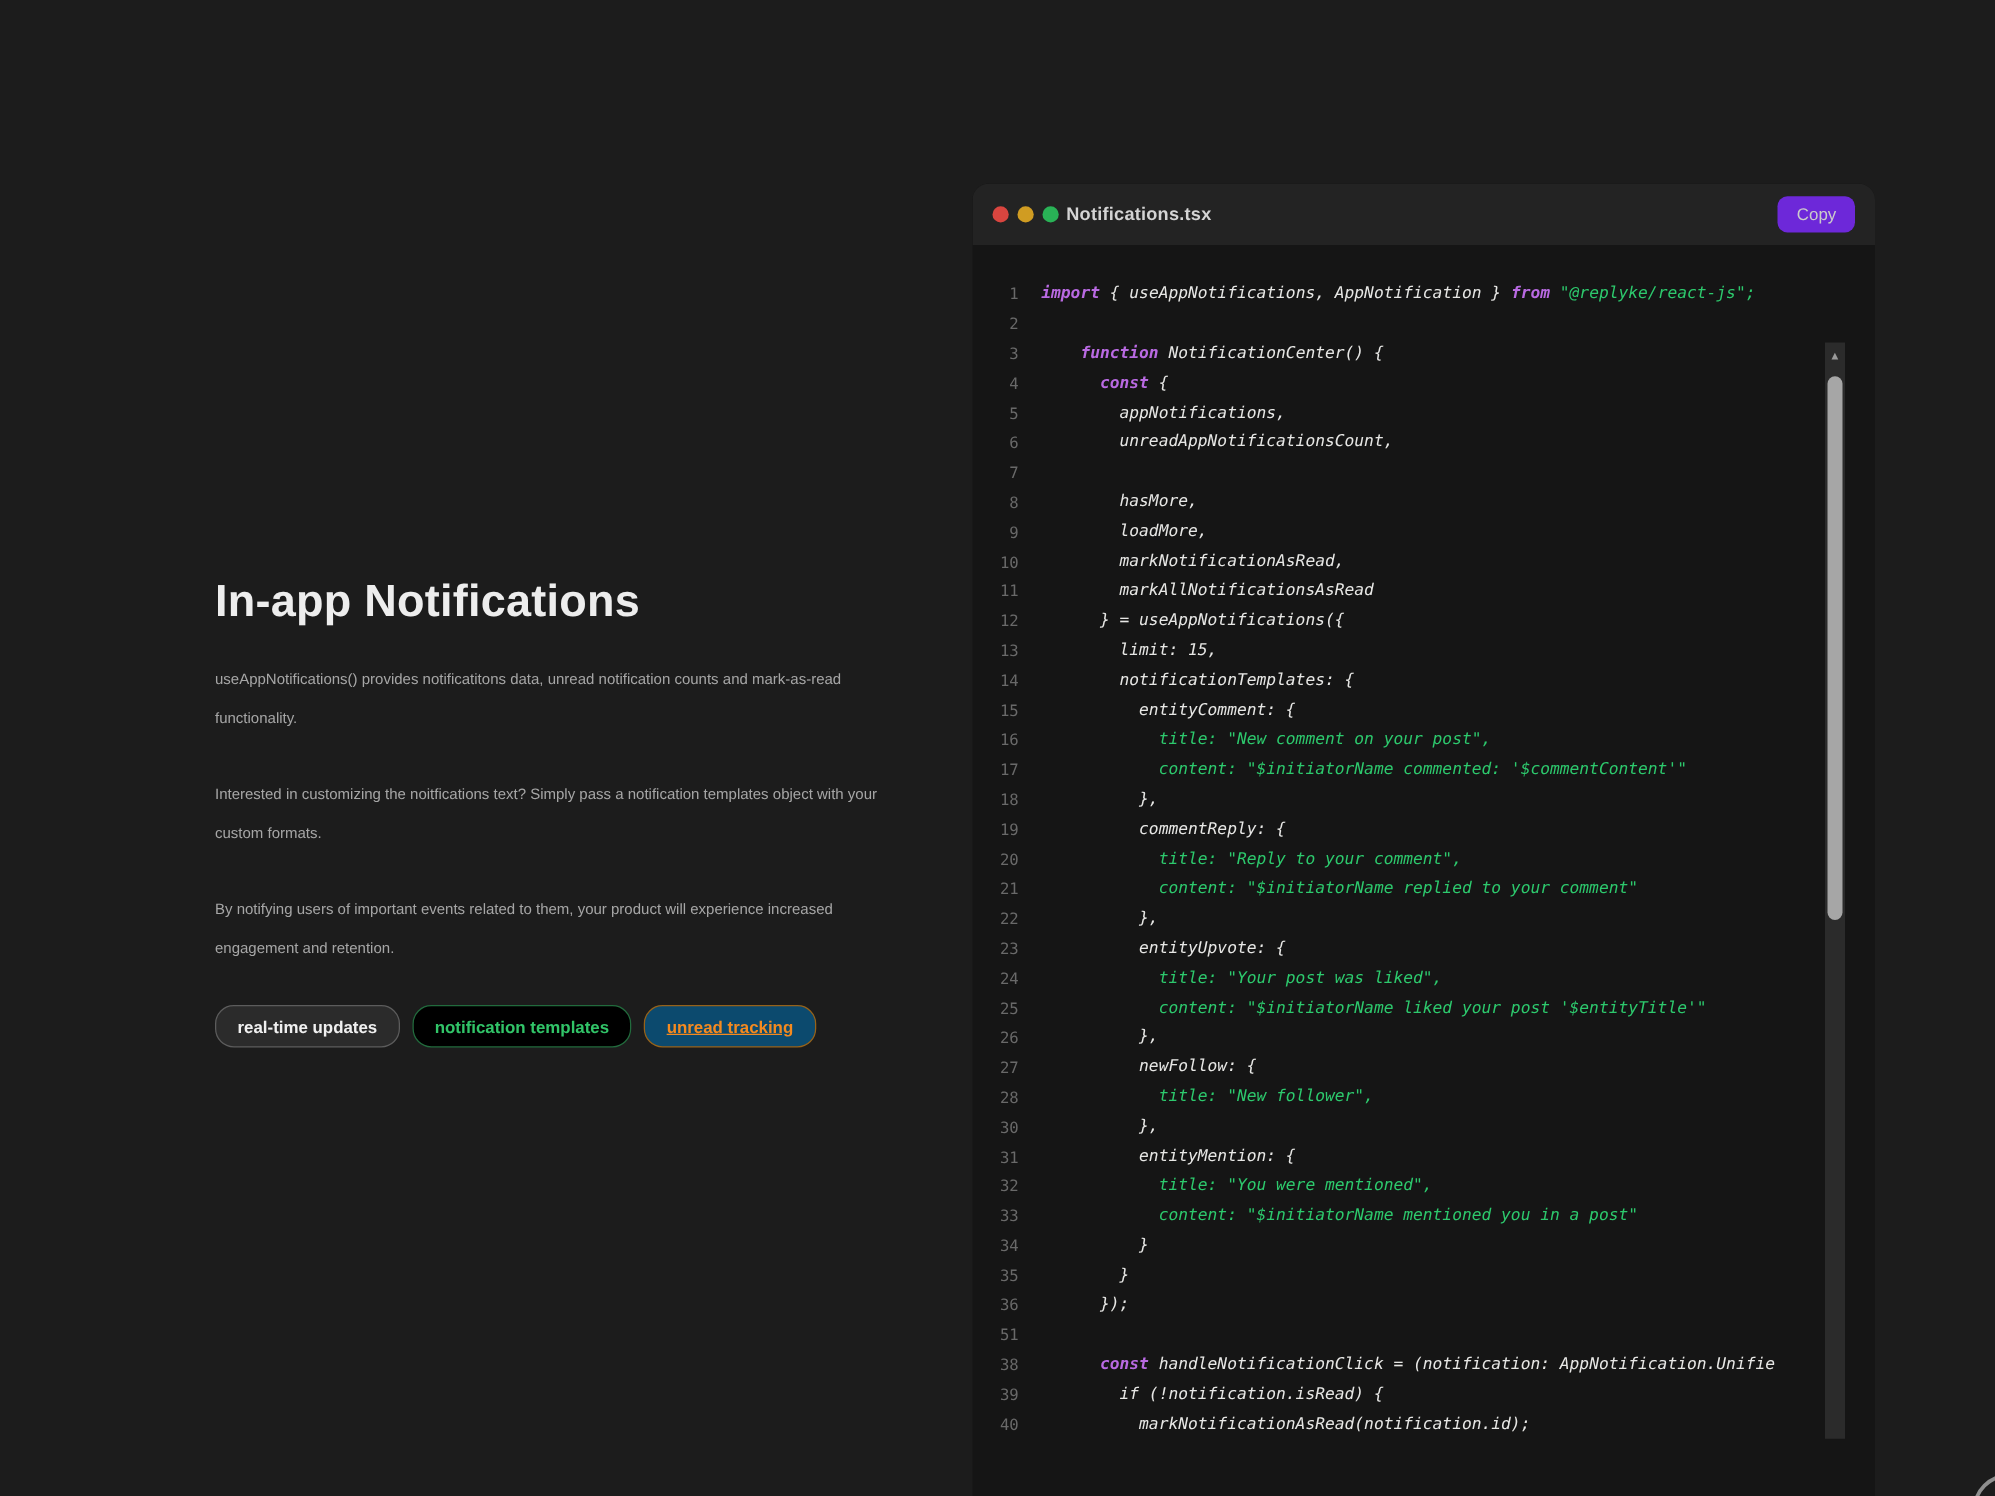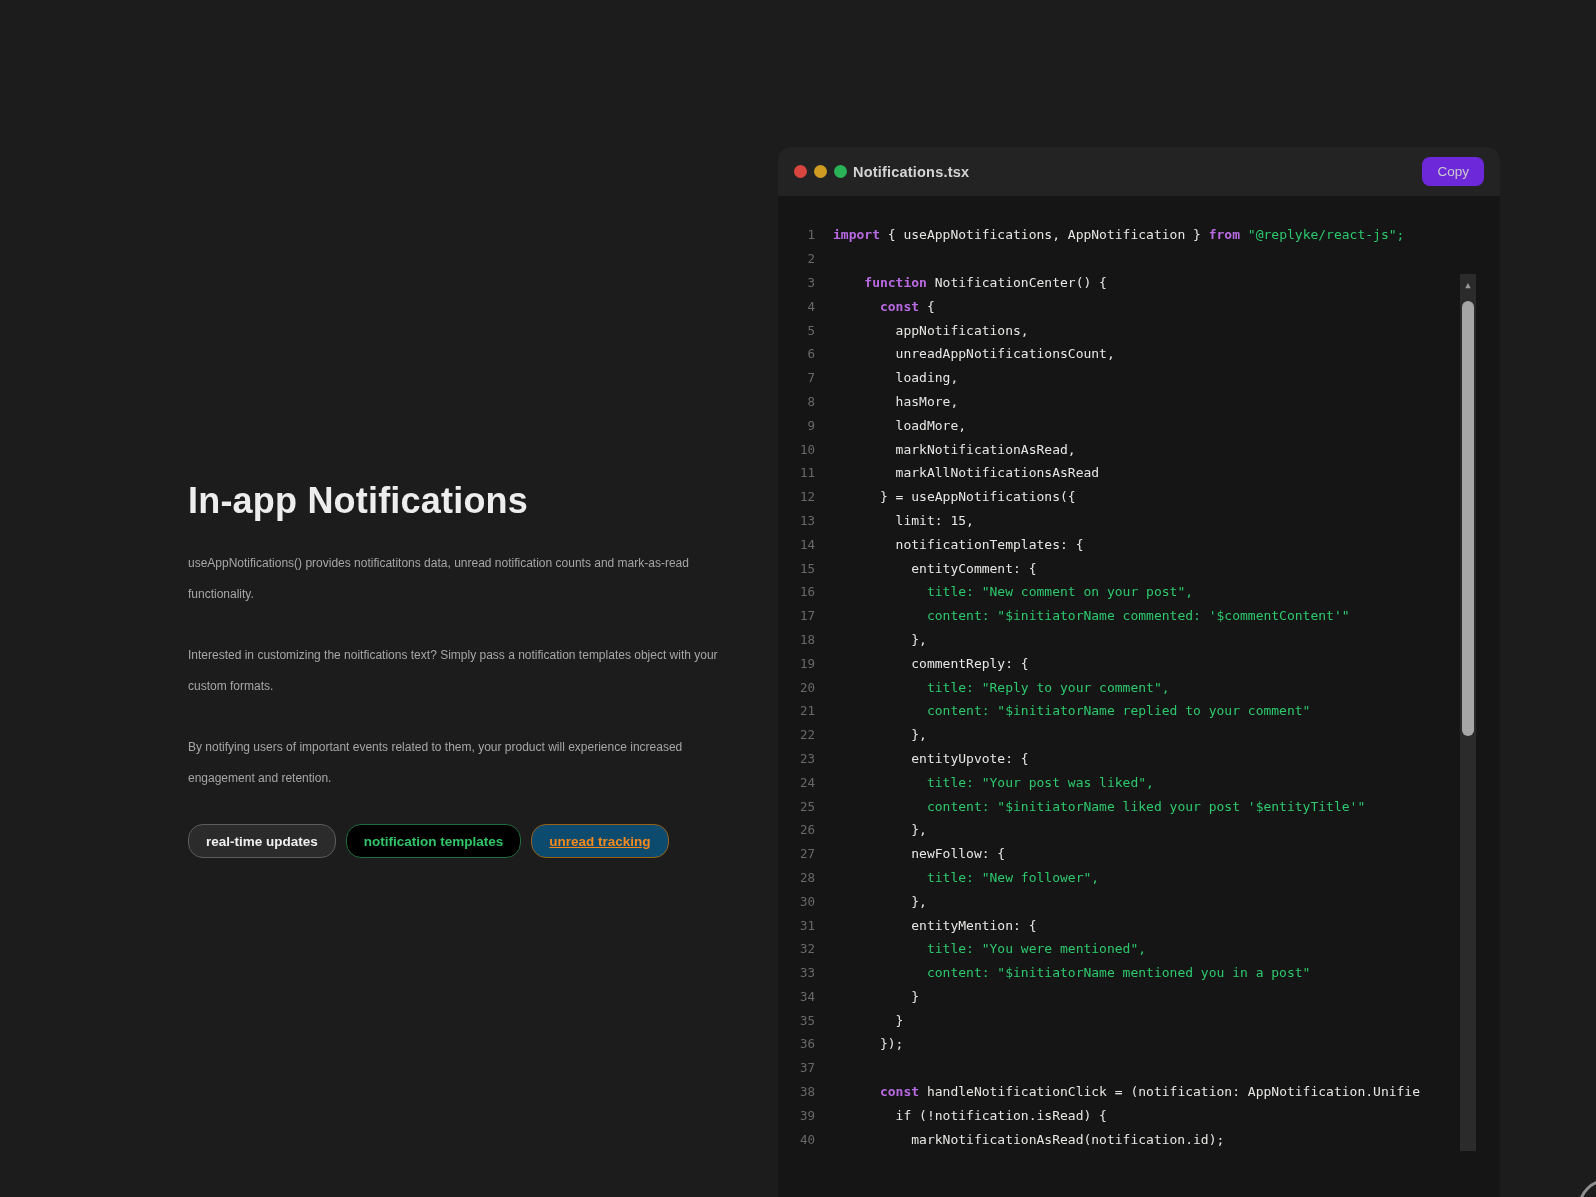--- a/index.html
+++ b/index.html
@@ -6,21 +6,21 @@
   html,body { margin:0; padding:0; }
   body {
     width:1596px; height:1197px;
     background:#1c1c1c;
     overflow:hidden;
     position:relative;
     font-family:"Liberation Sans", sans-serif;
   }
 
   
-  .hero { position:absolute; left:172px; top:480px; width:560px;margin-left:16px; }
+  .hero { position:absolute; left:172px; top:460px; width:560px; }
   .hero h1 {
     margin:0 0 26px 0;
     font-size:36px; font-weight:700; letter-spacing:.2px;
     color:#ededed;
   }
   .hero p {
     margin:0 0 30px 0;
     max-width:548px;
     font-size:12px; line-height:31px;
     color:#a6a6a6;
@@ -75,20 +75,21 @@
     flex:none; width:37px;
     text-align:right;
     font-size:12.5px; color:#696969;
     user-select:none;
   }
   .lc {
     flex:1 1 auto;
     padding-left:18px; margin-right:44px;
     white-space:pre; overflow:hidden;
     color:#e7e7e5;
+    font-style:italic;
   }
   .tok-p { color:#e7e7e5; }
   .tok-k { color:#b96ae2; font-weight:bold; }
   .tok-s { color:#2dc96d; }
 
   
   .sb-track {
     position:absolute; right:24px; top:78px; bottom:0;
     width:16px; background:#2b2b2b;
   }
@@ -161,21 +162,20 @@
         <div class="code-line">
           <span class="ln">5</span>
           <span class="lc"><span class="tok-p">        appNotifications,</span></span>
         </div>
         <div class="code-line">
           <span class="ln">6</span>
           <span class="lc"><span class="tok-p">        unreadAppNotificationsCount,</span></span>
         </div>
         <div class="code-line">
           <span class="ln">7</span>
-          <span class="lc"><span class="tok-p">        loading,</span></span>
         </div>
         <div class="code-line">
           <span class="ln">8</span>
           <span class="lc"><span class="tok-p">        hasMore,</span></span>
         </div>
         <div class="code-line">
           <span class="ln">9</span>
           <span class="lc"><span class="tok-p">        loadMore,</span></span>
         </div>
         <div class="code-line">
@@ -276,21 +276,21 @@
         </div>
         <div class="code-line">
           <span class="ln">35</span>
           <span class="lc"><span class="tok-p">        }</span></span>
         </div>
         <div class="code-line">
           <span class="ln">36</span>
           <span class="lc"><span class="tok-p">      });</span></span>
         </div>
         <div class="code-line">
-          <span class="ln">37</span>
+          <span class="ln">51</span>
           <span class="lc"></span>
         </div>
         <div class="code-line">
           <span class="ln">38</span>
           <span class="lc"><span class="tok-p">      </span><span class="tok-k">const</span><span class="tok-p"> handleNotificationClick = (notification: AppNotification.Unifie</span></span>
         </div>
         <div class="code-line">
           <span class="ln">39</span>
           <span class="lc"><span class="tok-p">        if (!notification.isRead) {</span></span>
         </div>

